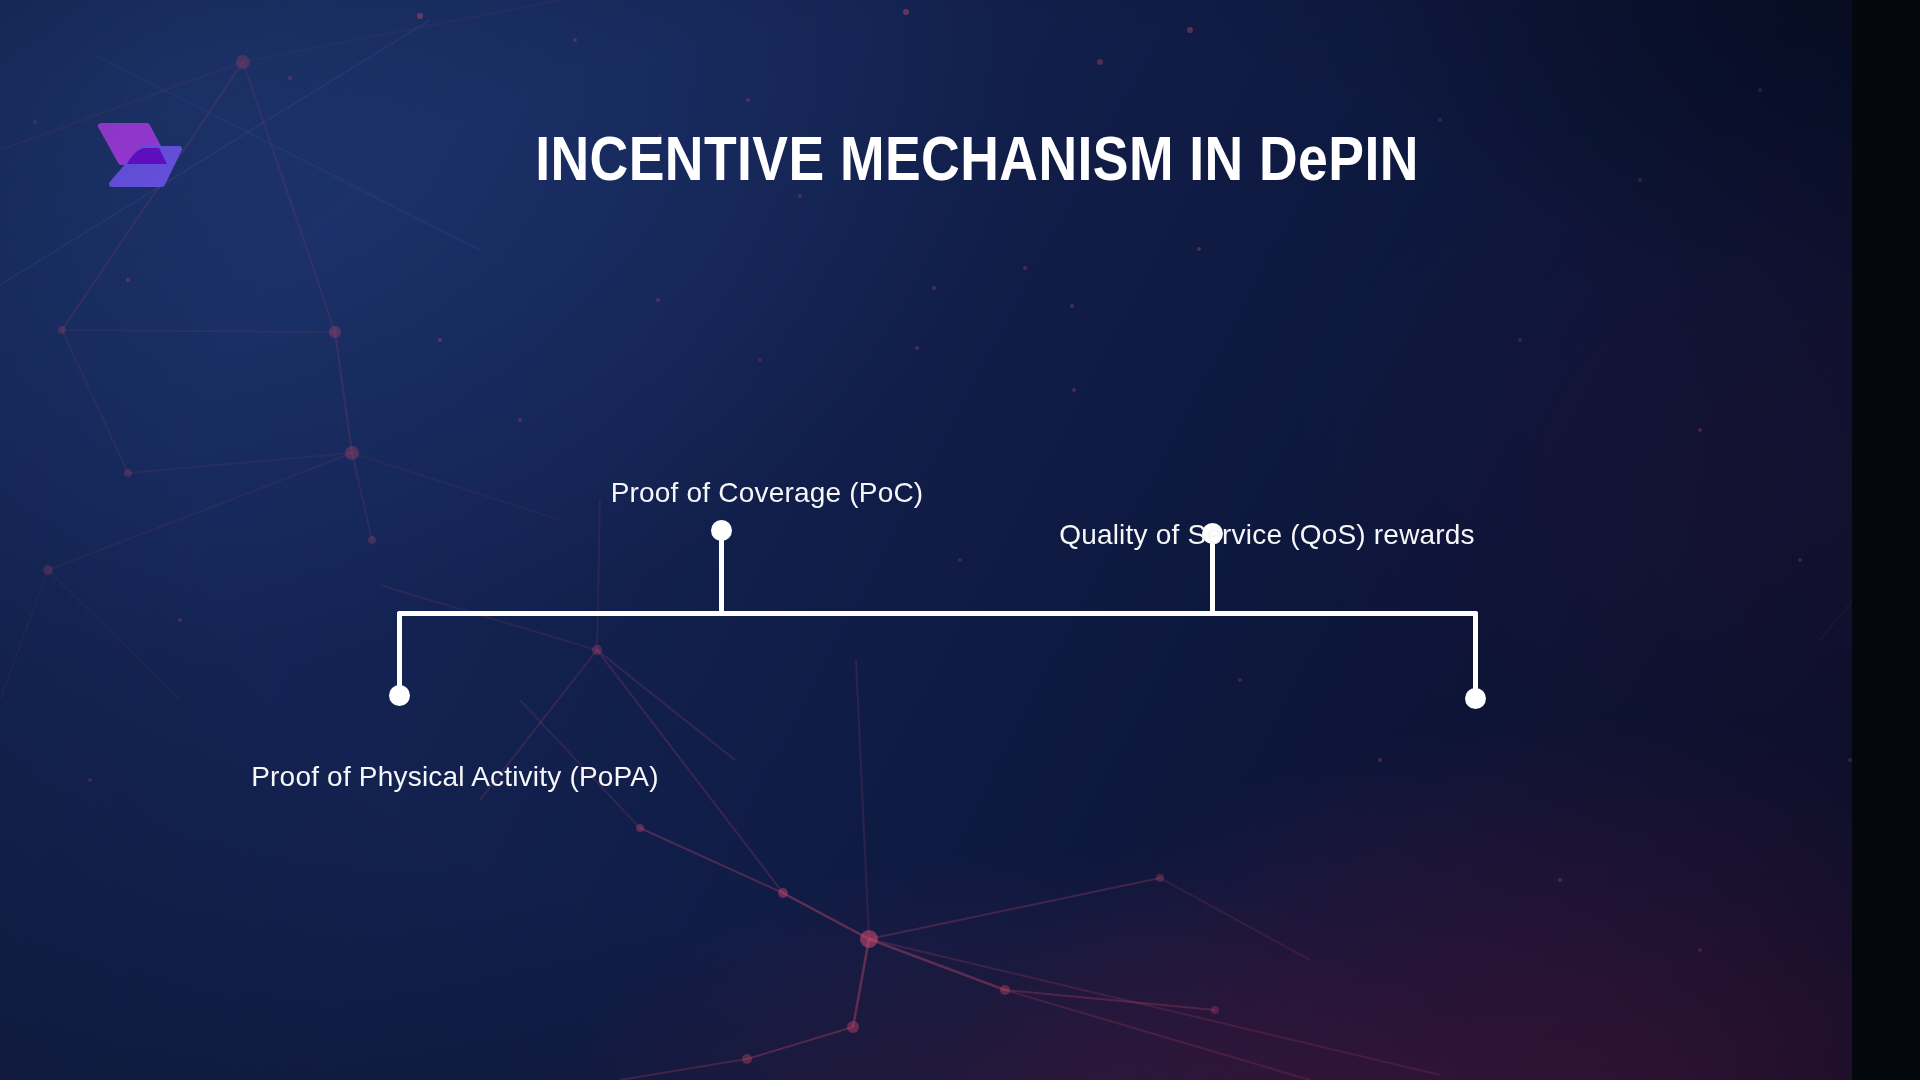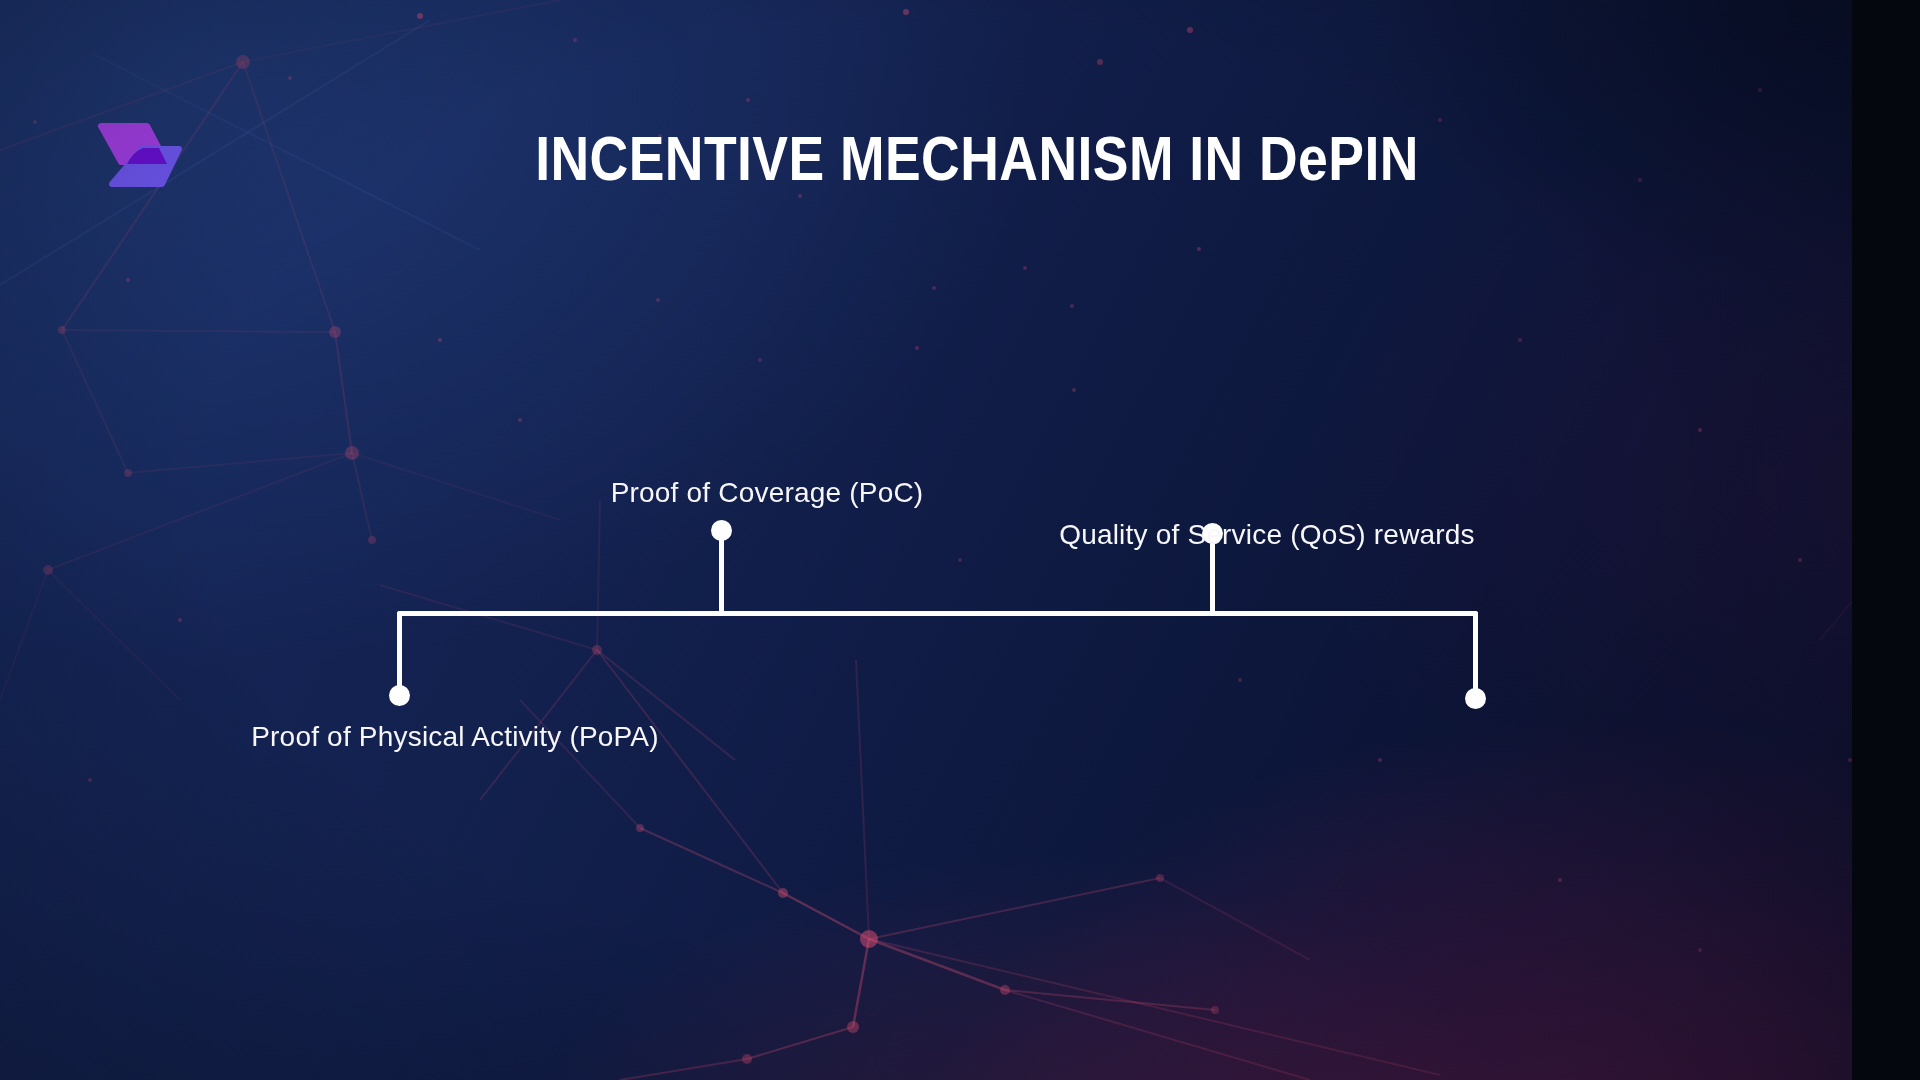--- a/index.html
+++ b/index.html
@@ -40,21 +40,21 @@
   #dot-qos {left:1202px;top:523px;}
   #dot-popa{left:389px;top:685px;}
   #dot-ngi {left:1465px;top:688px;}
   .node-label{
     position:absolute;transform:translateX(-50%);
     color:#f7f7fa;font-size:28px;line-height:34px;font-weight:400;
     letter-spacing:0.2px;white-space:nowrap;
   }
   #label-poc {left:732px;top:476px;margin-left:35px;}
   #label-qos {left:1267px;top:476px;margin-top:42px;}
-  #label-popa{left:455px;top:720px;}
+  #label-popa{left:455px;top:760px;}
   #label-ngi {left:1500px;top:720px;}
 </style>
 </head>
 <body>
 
 <div class="slide">
 
   <svg class="bg-net" width="1920" height="1080" viewBox="0 0 1920 1080">
     <g stroke="#5a74c0" fill="none" stroke-width="2">
       <line x1="0" y1="285" x2="430" y2="20" opacity="0.14"></line>

